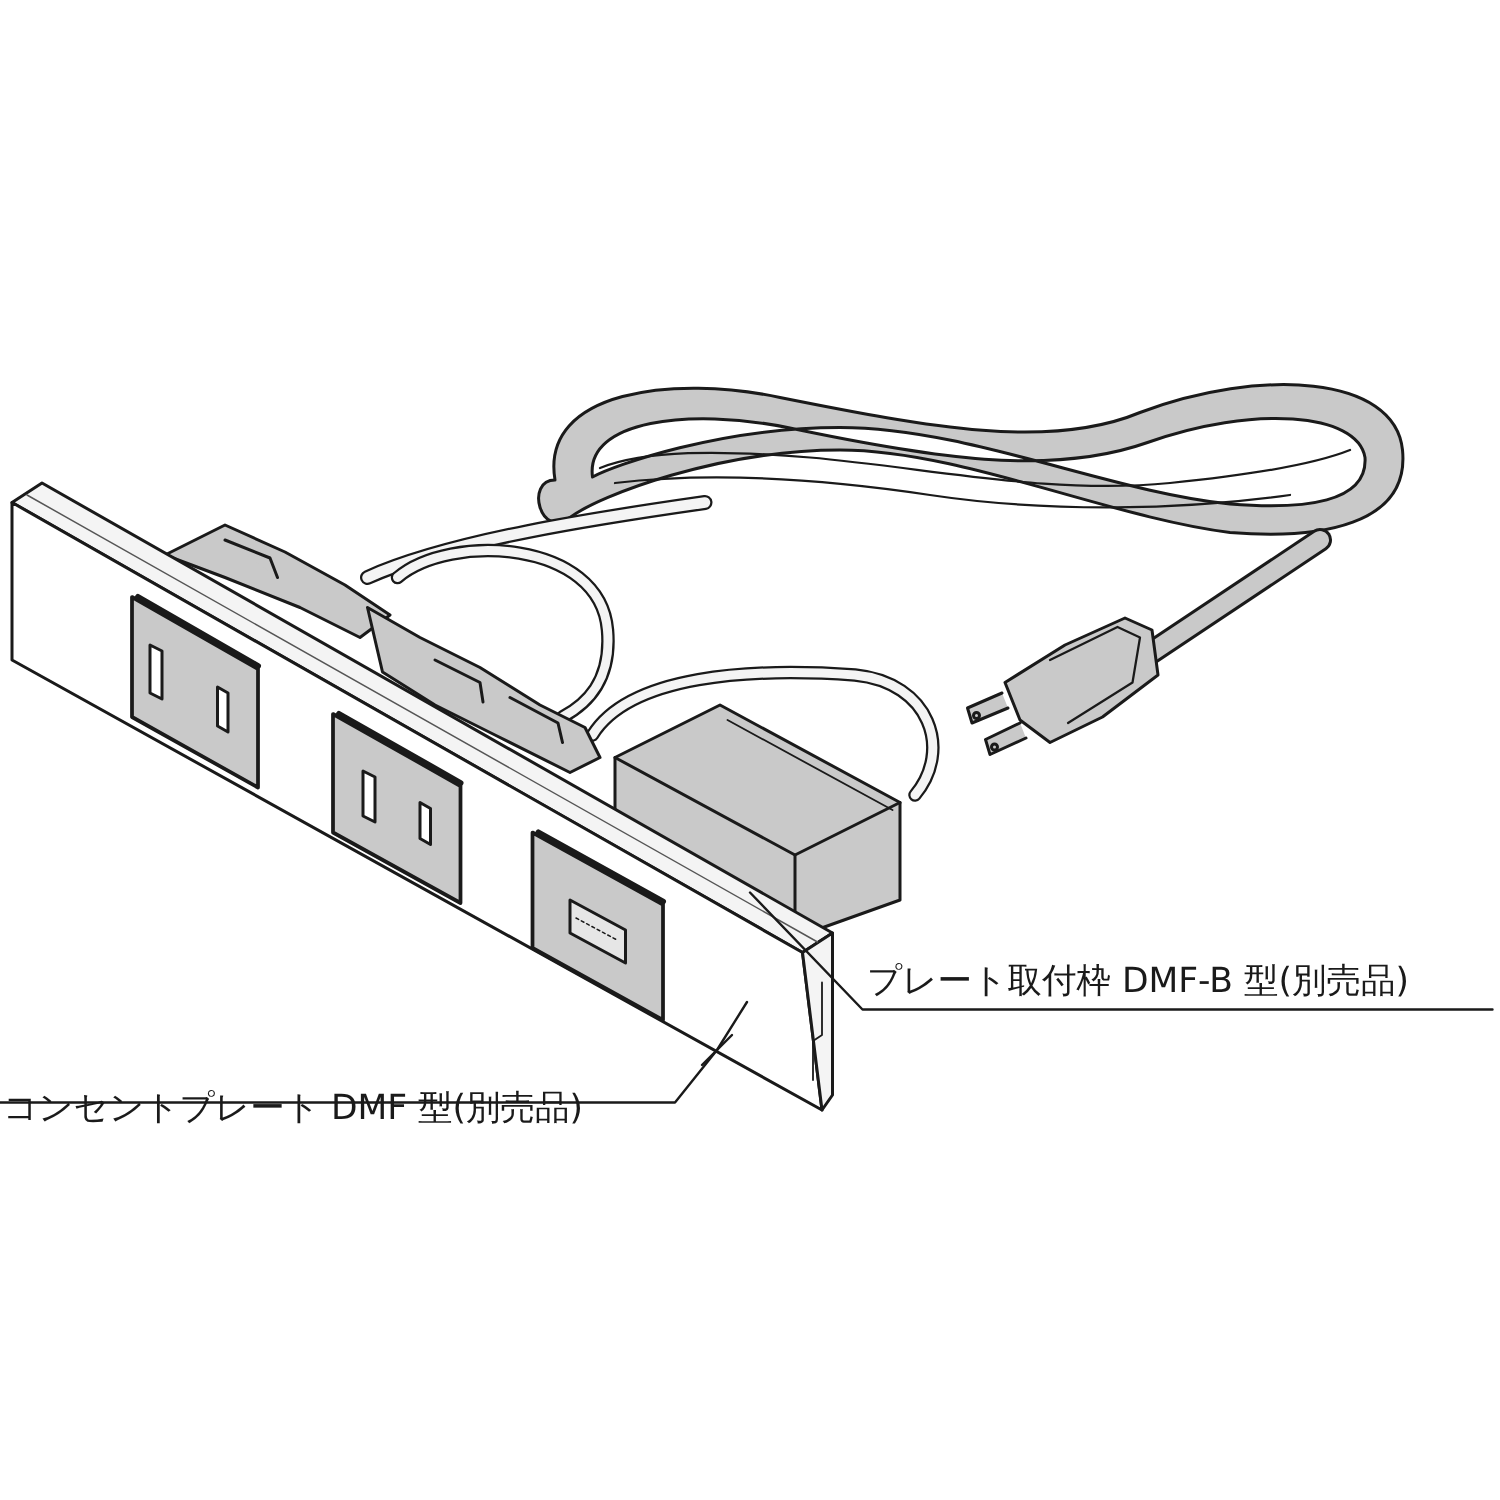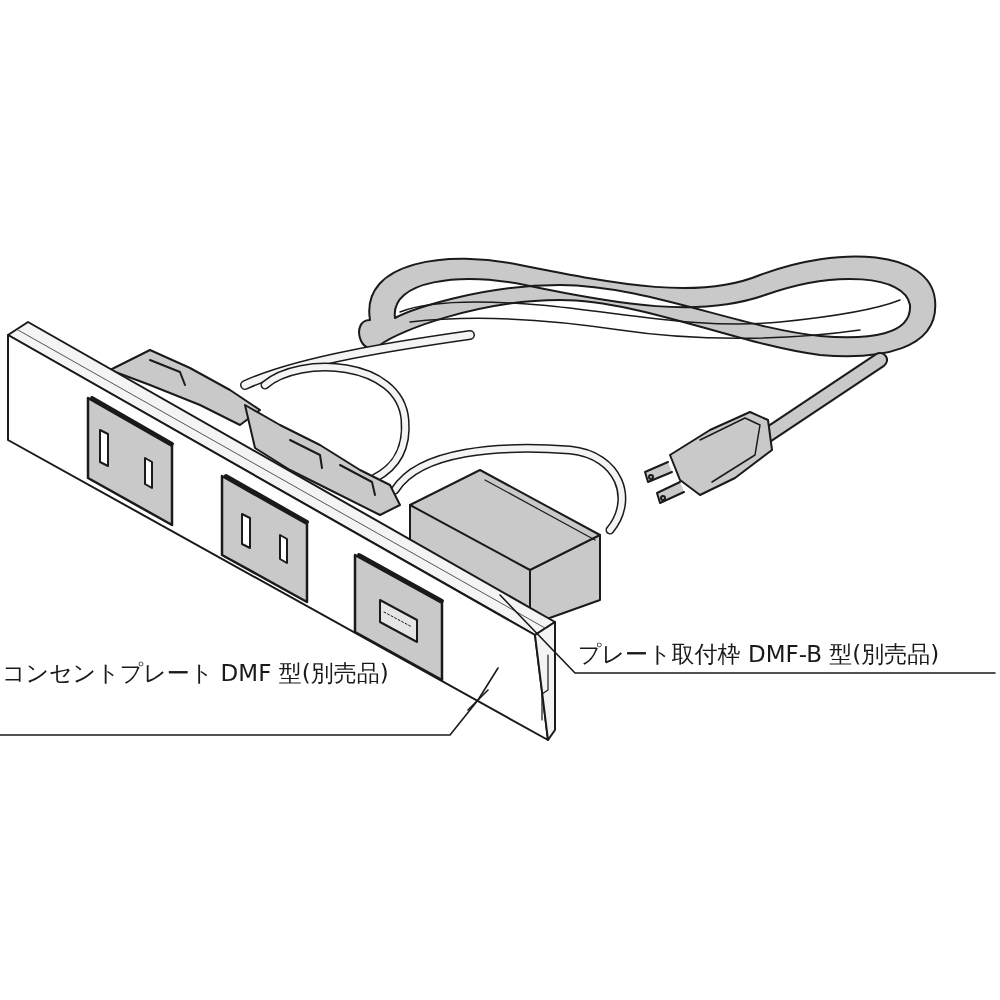--- a/index.html
+++ b/index.html
@@ -100,13 +100,13 @@
 
     <g stroke-width="1.6">
       <path d="M500 595 L575 673 L995 673"></path>
       <path d="M0 735 L450 735 L478 700 L498 668"></path>
       <path d="M468 710 L488 690"></path>
     </g>
   </g>
 </svg>
 
 <div class="label" style="left:578px; top:643px;">プレート取付枠 DMF-B 型(別売品)</div>
-<div class="label" style="left:2px; top:662px;">コンセントプレート DMF 型(別売品)</div>
+<div class="label" style="left:2px; top:728px;">コンセントプレート DMF 型(別売品)</div>
 
 </body></html>

